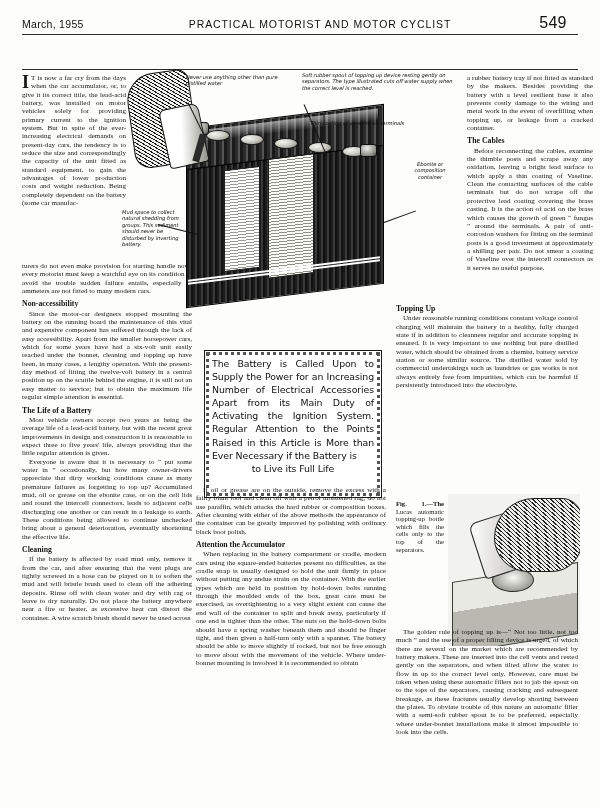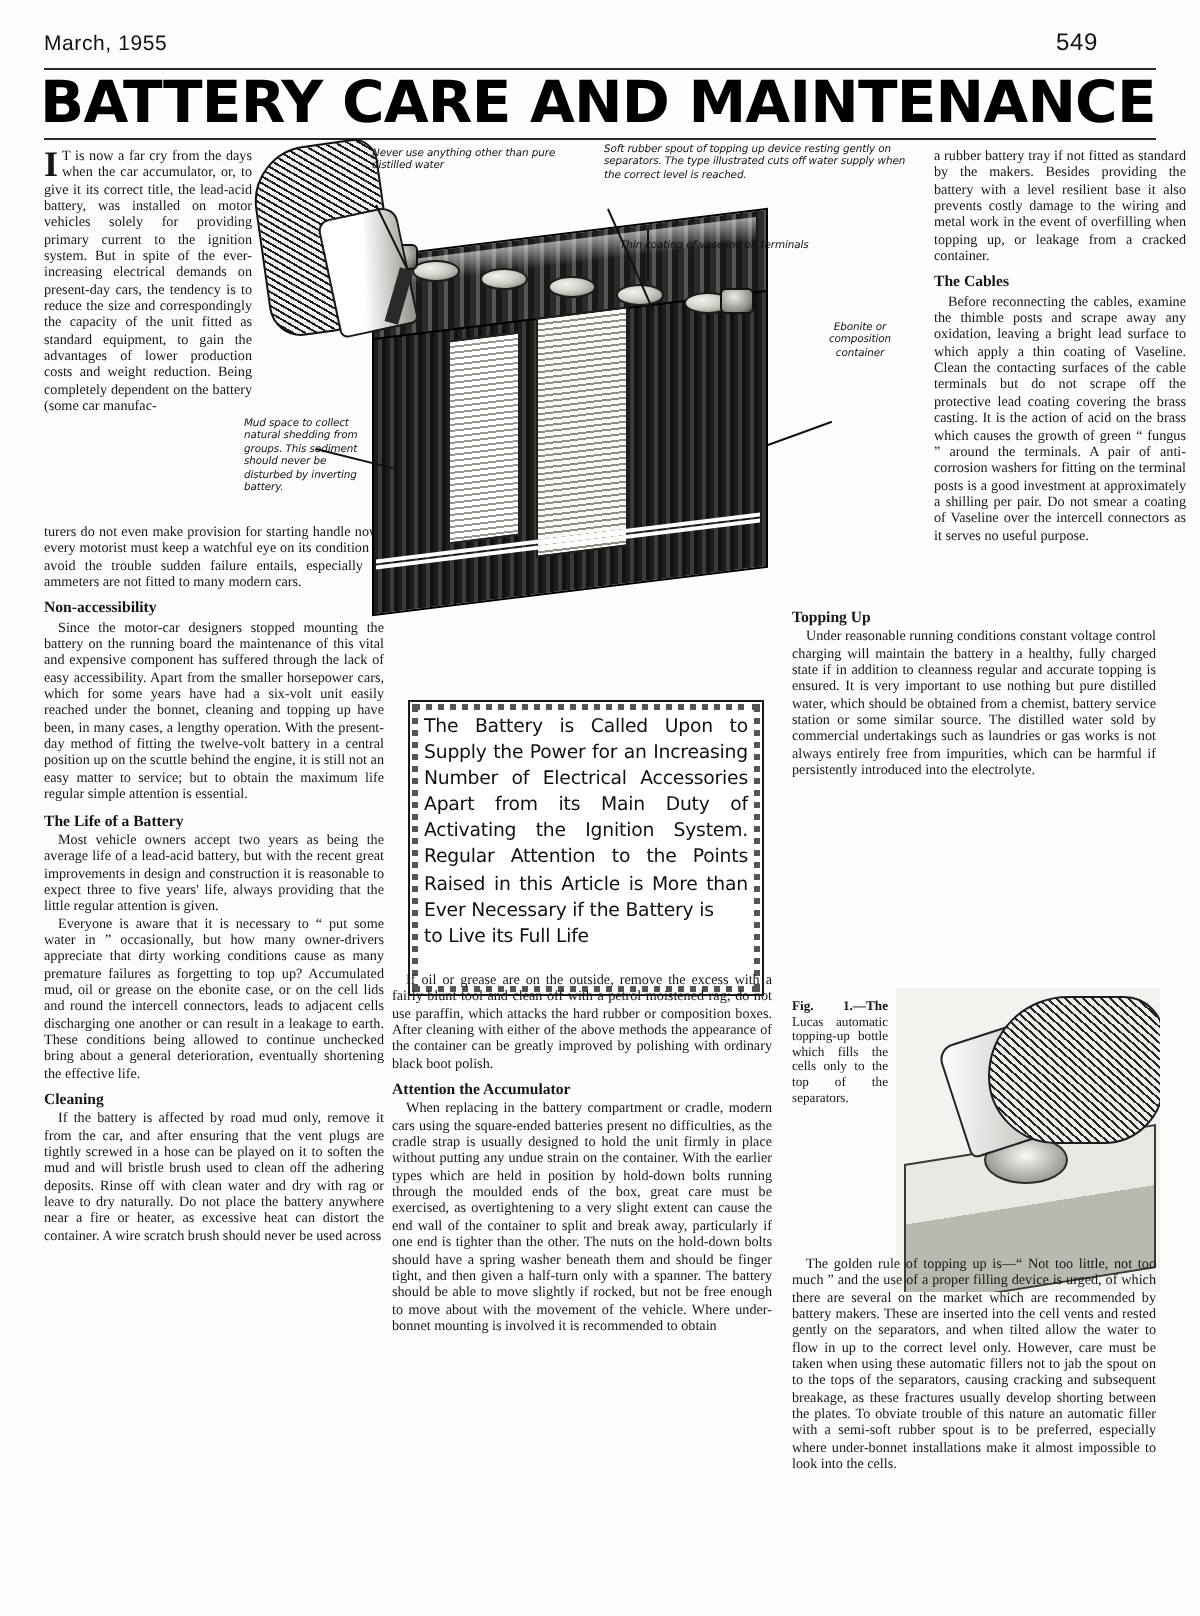--- a/index.html
+++ b/index.html
@@ -39,21 +39,21 @@
     letter-spacing: 0.3px;
     color: #111;
   }
   .masthead .mh-center {
     flex: 1;
     text-align: center;
     font-size: 10.5px;
     letter-spacing: 0.9px;
   }
   .masthead .mh-left { width: 90px; }
-  .masthead .mh-right { width: 50px; text-align: left; font-size: 12px; }
+  .masthead .mh-right { width: 50px; text-align: center; font-size: 16px; }
   .rule {
     position: absolute;
     left: 22px;
     top: 34px;
     width: 556px;
     height: 1px;
     background: #2a2a2a;
   }
 
   
@@ -264,21 +264,21 @@
     margin-top: 20px;
   }
   .pullquote .pqtext {
     font-family: "DejaVu Sans", sans-serif;
     font-size: 9.4px;
     line-height: 13.1px;
     text-align: justify;
     color: #111;
     letter-spacing: -0.1px;
   }
-  .pullquote .pqlast { }
+  .pullquote .pqlast { text-align: center; }
 
   
   .figcap {
     position: absolute;
     left: 396px;
     top: 500px;
     width: 48px;
     font-size: 6.6px;
     line-height: 7.6px;
     text-align: justify;
@@ -329,25 +329,25 @@
     transform: rotate(-18deg);
   }
 </style>
 </head>
 <body>
 
 <div class="page">
 
   <div class="masthead">
     <div class="mh-left">March, 1955</div>
+    <div class="mh-center">PRACTICAL MOTORIST AND MOTOR CYCLIST</div>
     <div class="mh-right">549</div>
   </div>
   <div class="rule"></div>
 
-  <div class="headline">BATTERY CARE AND MAINTENANCE</div>
   <div class="rule2"></div>
 
   <div class="col" id="col1">
     <p class="noind"><span class="dropcap">I</span><span>T is now a far cry from the days when the car accumulator, or, to give it its correct title, the lead-acid battery, was installed on motor vehicles solely for providing primary current to the ignition system. But in spite of the ever-increasing electrical demands on present-day cars, the tendency is to reduce the size and correspondingly the capacity of the unit fitted as standard equipment, to gain the advantages of lower production costs and weight reduction. Being completely dependent on the battery (some car manufac-</span></p>
   </div>
 
   <div class="col" id="col1b">
     <p class="noind">turers do not even make provision for starting handle now) every motorist must keep a watchful eye on its condition to avoid the trouble sudden failure entails, especially as ammeters are not fitted to many modern cars.</p>
     <h3>Non-accessibility</h3>
     <p>Since the motor-car designers stopped mounting the battery on the running board the maintenance of this vital and expensive component has suffered through the lack of easy accessibility. Apart from the smaller horsepower cars, which for some years have had a six-volt unit easily reached under the bonnet, cleaning and topping up have been, in many cases, a lengthy operation. With the present-day method of fitting the twelve-volt battery in a central position up on the scuttle behind the engine, it is still not an easy matter to service; but to obtain the maximum life regular simple attention is essential.</p>

